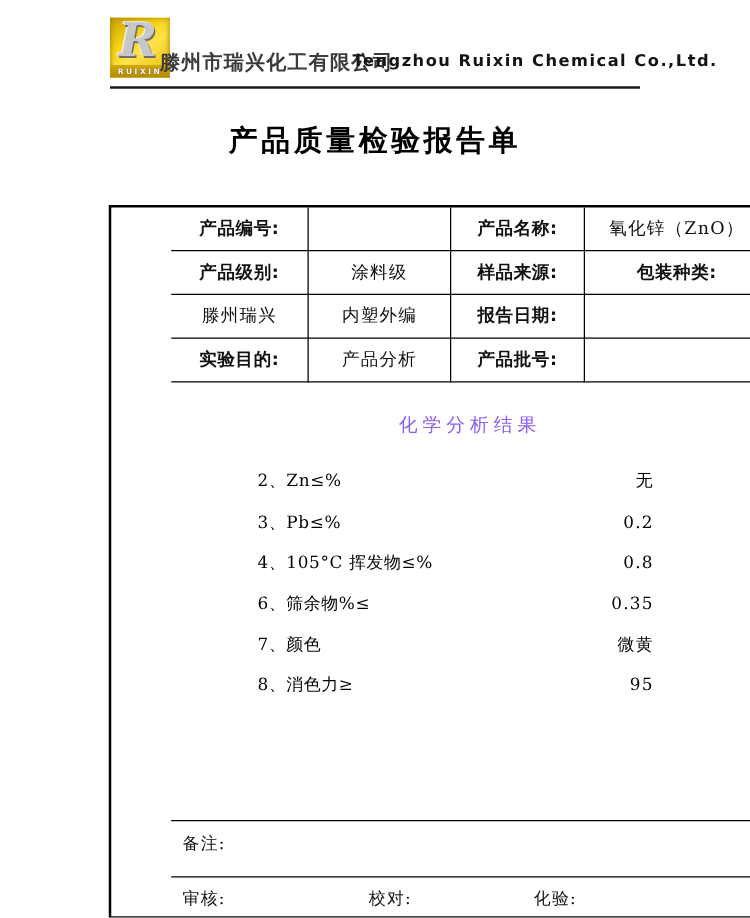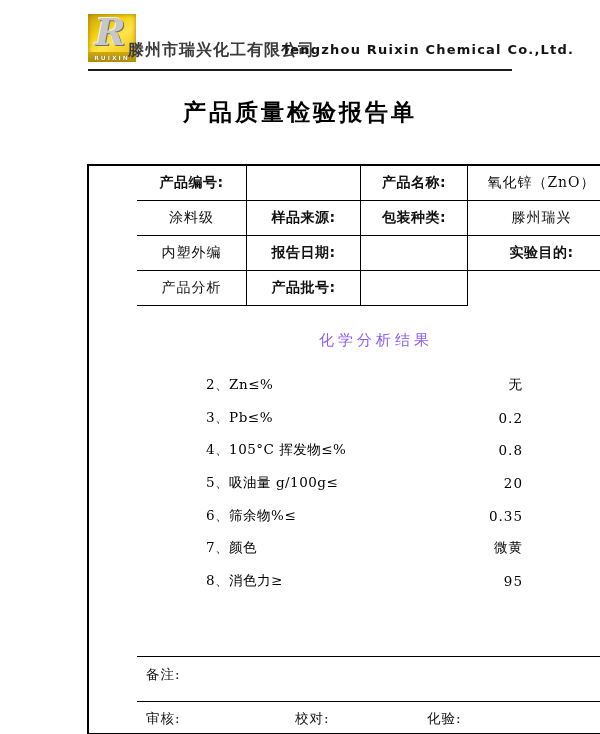--- a/index.html
+++ b/index.html
@@ -126,20 +126,21 @@
   <div class="doc-title">产品质量检验报告单</div>
 
   <div class="report">
 
     <div class="info-grid">
       <div class="cell lbl">产品编号:</div>
       <div class="cell val"></div>
       <div class="cell lbl">产品名称:</div>
       <div class="cell val">氧化锌（ZnO）</div>
 
+      <div class="cell lbl">产品级别:</div>
       <div class="cell val">涂料级</div>
       <div class="cell lbl">样品来源:</div>
       <div class="cell lbl">包装种类:</div>
 
       <div class="cell val">滕州瑞兴</div>
       <div class="cell val">内塑外编</div>
       <div class="cell lbl">报告日期:</div>
       <div class="cell val"></div>
 
       <div class="cell lbl">实验目的:</div>
@@ -157,24 +158,20 @@
         </div>
         <div class="analysis-row">
           <span class="a-lbl">3、Pb≤%</span>
           <span class="a-val">0.2</span>
         </div>
         <div class="analysis-row">
           <span class="a-lbl">4、105°C 挥发物≤%</span>
           <span class="a-val">0.8</span>
         </div>
         <div class="analysis-row">
-          <span class="a-lbl">5、吸油量 g/100g≤</span>
-          <span class="a-val">20</span>
-        </div>
-        <div class="analysis-row">
           <span class="a-lbl">6、筛余物%≤</span>
           <span class="a-val">0.35</span>
         </div>
         <div class="analysis-row">
           <span class="a-lbl">7、颜色</span>
           <span class="a-val">微黄</span>
         </div>
         <div class="analysis-row">
           <span class="a-lbl">8、消色力≥</span>
           <span class="a-val">95</span>

